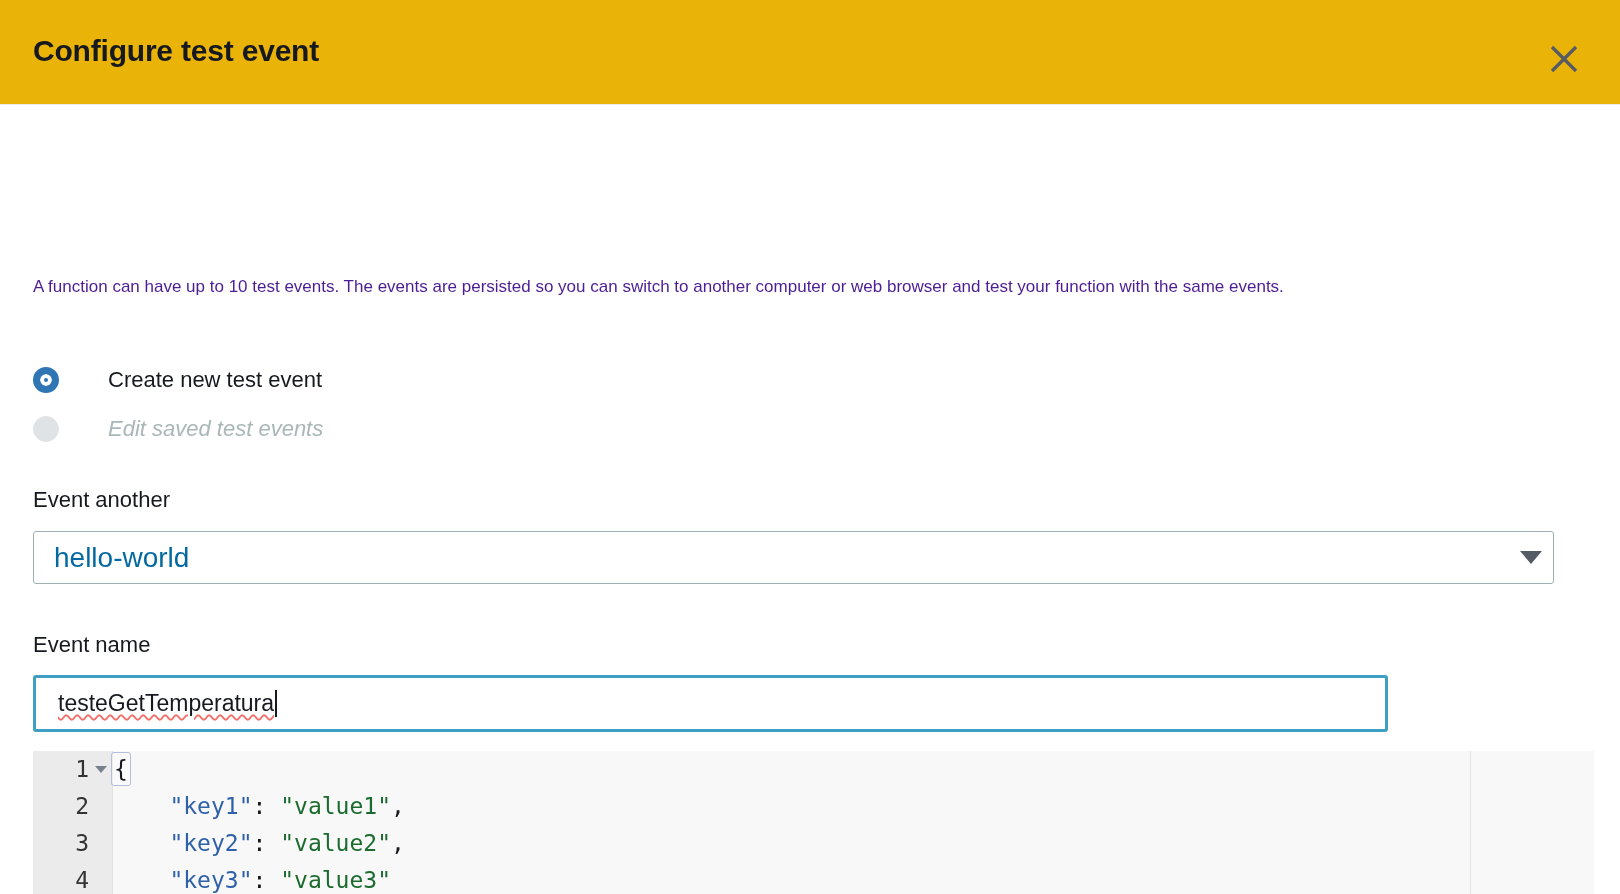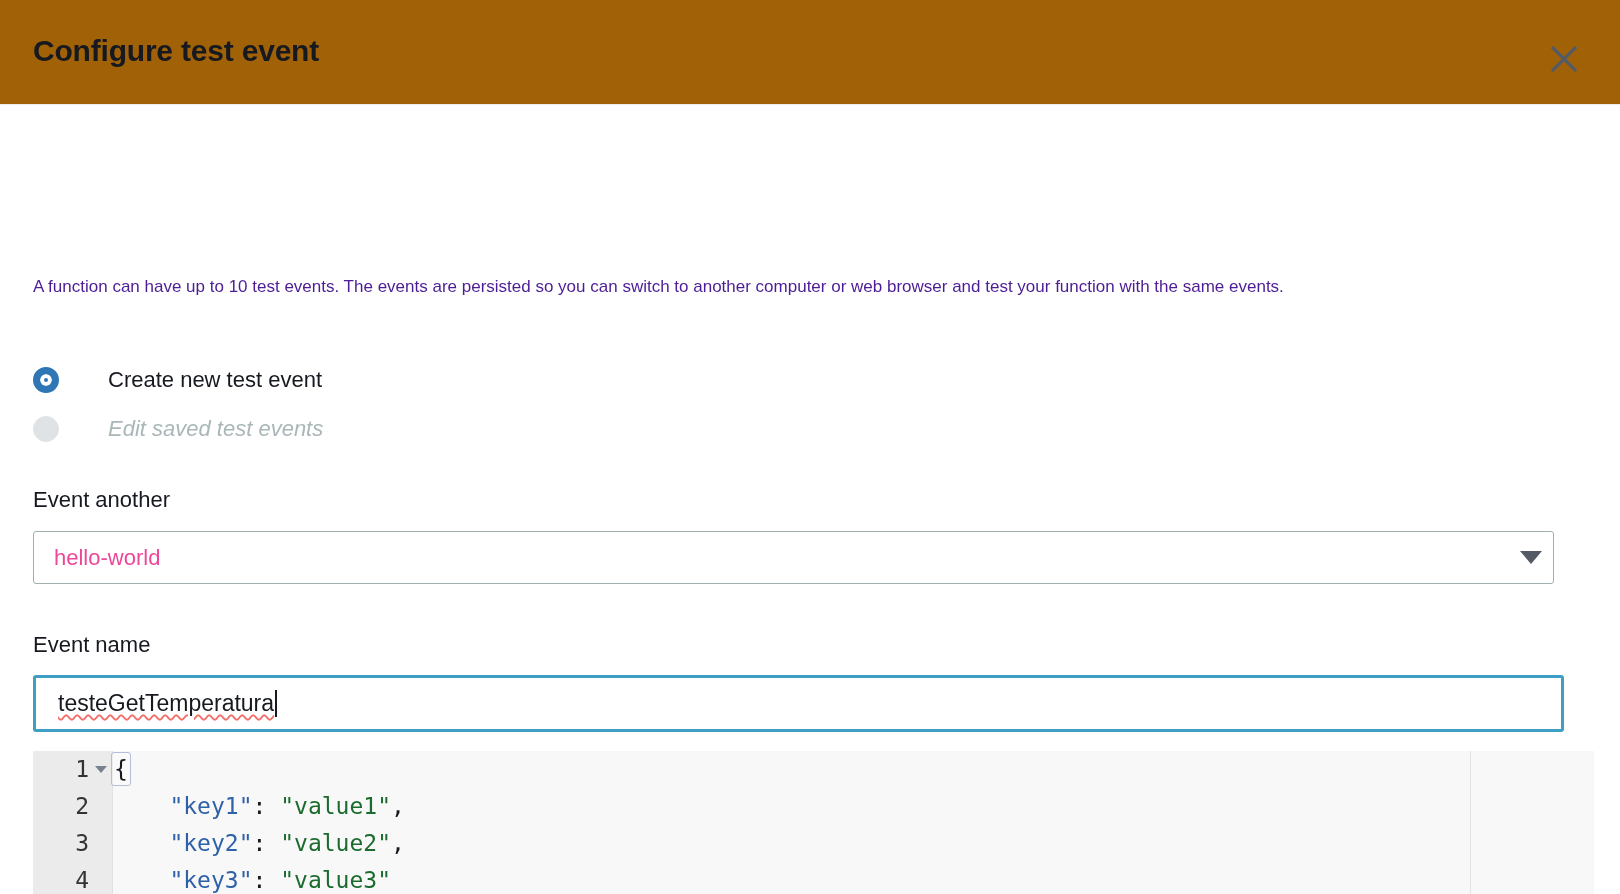--- a/index.html
+++ b/index.html
@@ -19,21 +19,21 @@
     width: 1620px;
     height: 894px;
     background: #ffffff;
     overflow: hidden;
   }
 
   
   .modal-header {
     position: relative;
     height: 105px;
-    background: #a16207;
+    background: #eab308;
     border-bottom: 1px solid #eaeded;
     box-sizing: border-box;
   }
   .modal-title {
     position: absolute;
     left: 33px;
     top: 34px;
     font-size: 30px;
     font-weight: bold;
     letter-spacing: -0.2px;
@@ -130,22 +130,22 @@
     height: 53px;
     box-sizing: border-box;
     background: #ffffff;
     border: 1px solid #9fb0b1;
     border-radius: 3px;
     display: flex;
     align-items: center;
     cursor: pointer;
   }
   .select-value {
-    font-size: 22px;
-    color: #ec4899;
+    font-size: 28px;
+    color: #0369a1;
     padding-left: 20px;
     flex: 1 1 auto;
     white-space: nowrap;
     overflow: hidden;
   }
   .select-arrow {
     width: 44px;
     display: flex;
     align-items: center;
     justify-content: center;
@@ -155,21 +155,21 @@
     width: 0; height: 0;
     border-left: 11px solid transparent;
     border-right: 11px solid transparent;
     border-top: 13px solid #545b64;
   }
 
   .text-input {
     position: absolute;
     left: 33px;
     top: 570px;
-    width: 1531px;
+    width: 1355px;
     height: 57px;
     box-sizing: border-box;
     background: #ffffff;
     border: 3px solid #3e9ec4;
     border-radius: 3px;
     display: flex;
     align-items: center;
     cursor: text;
     overflow: hidden;
   }

